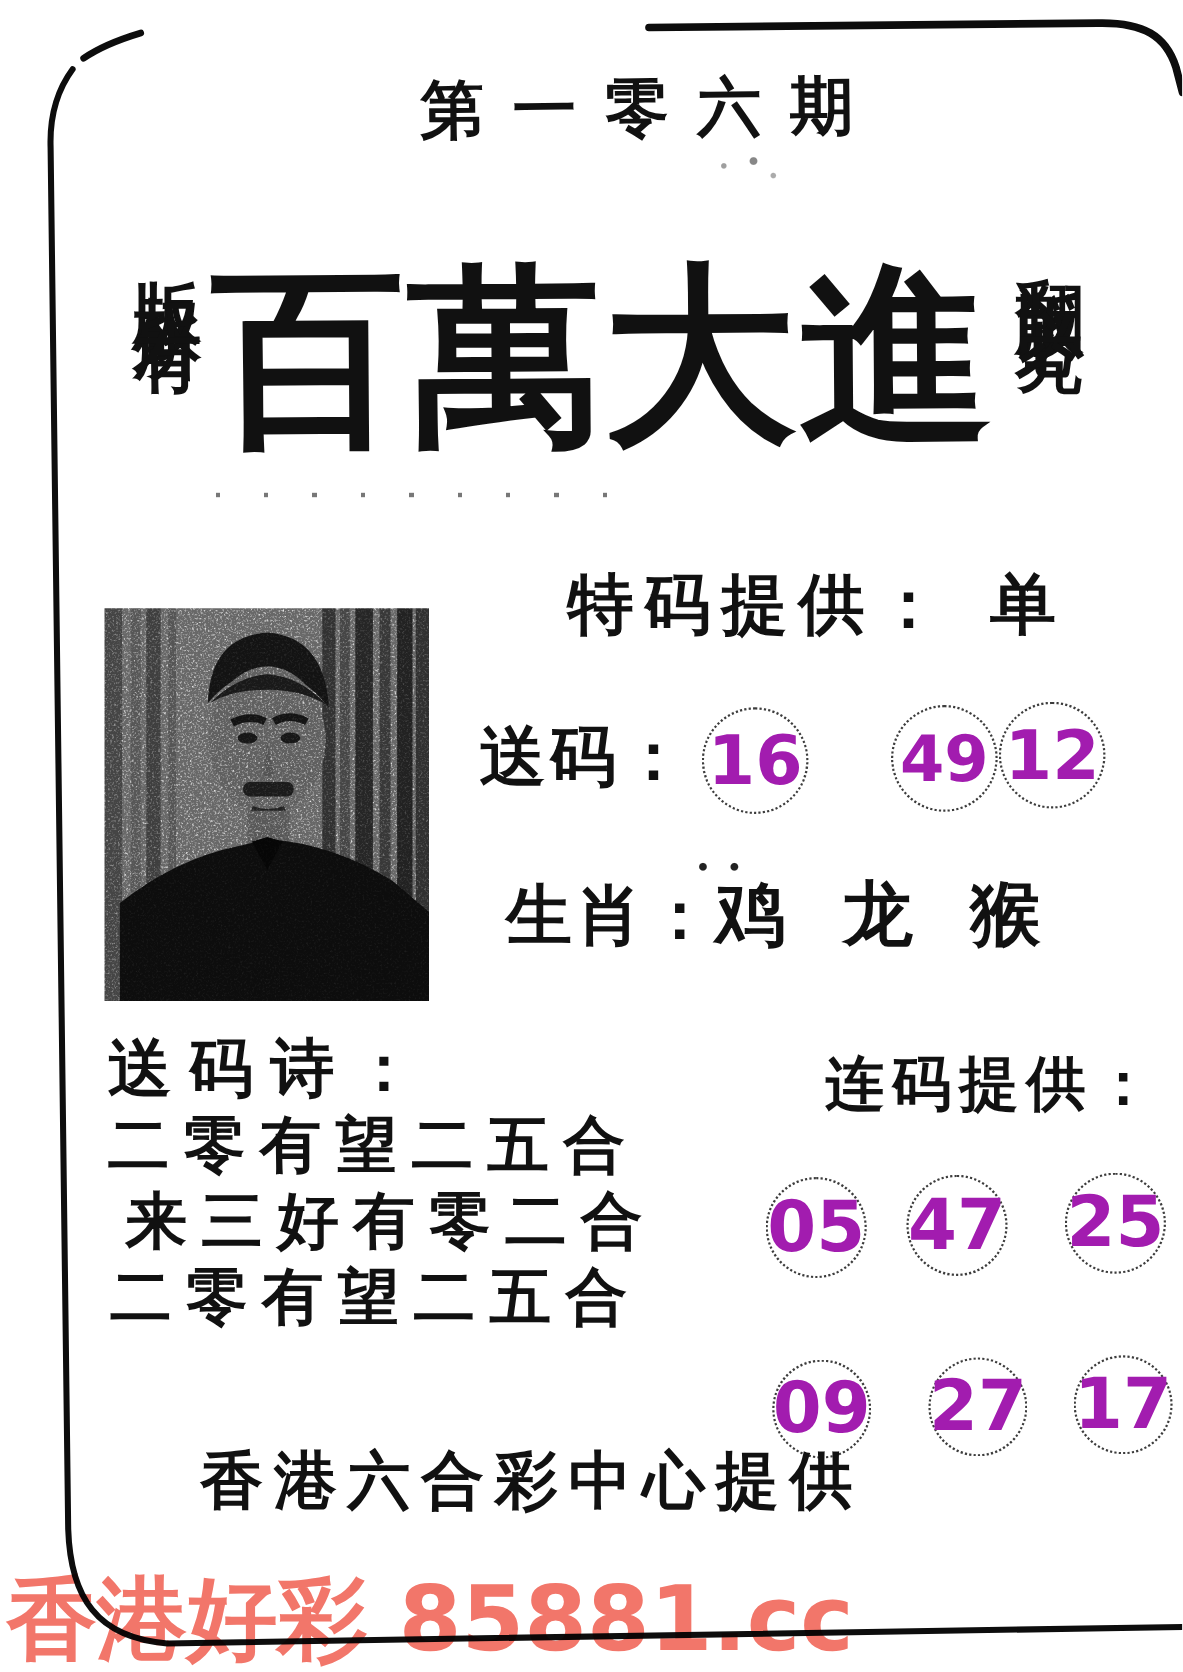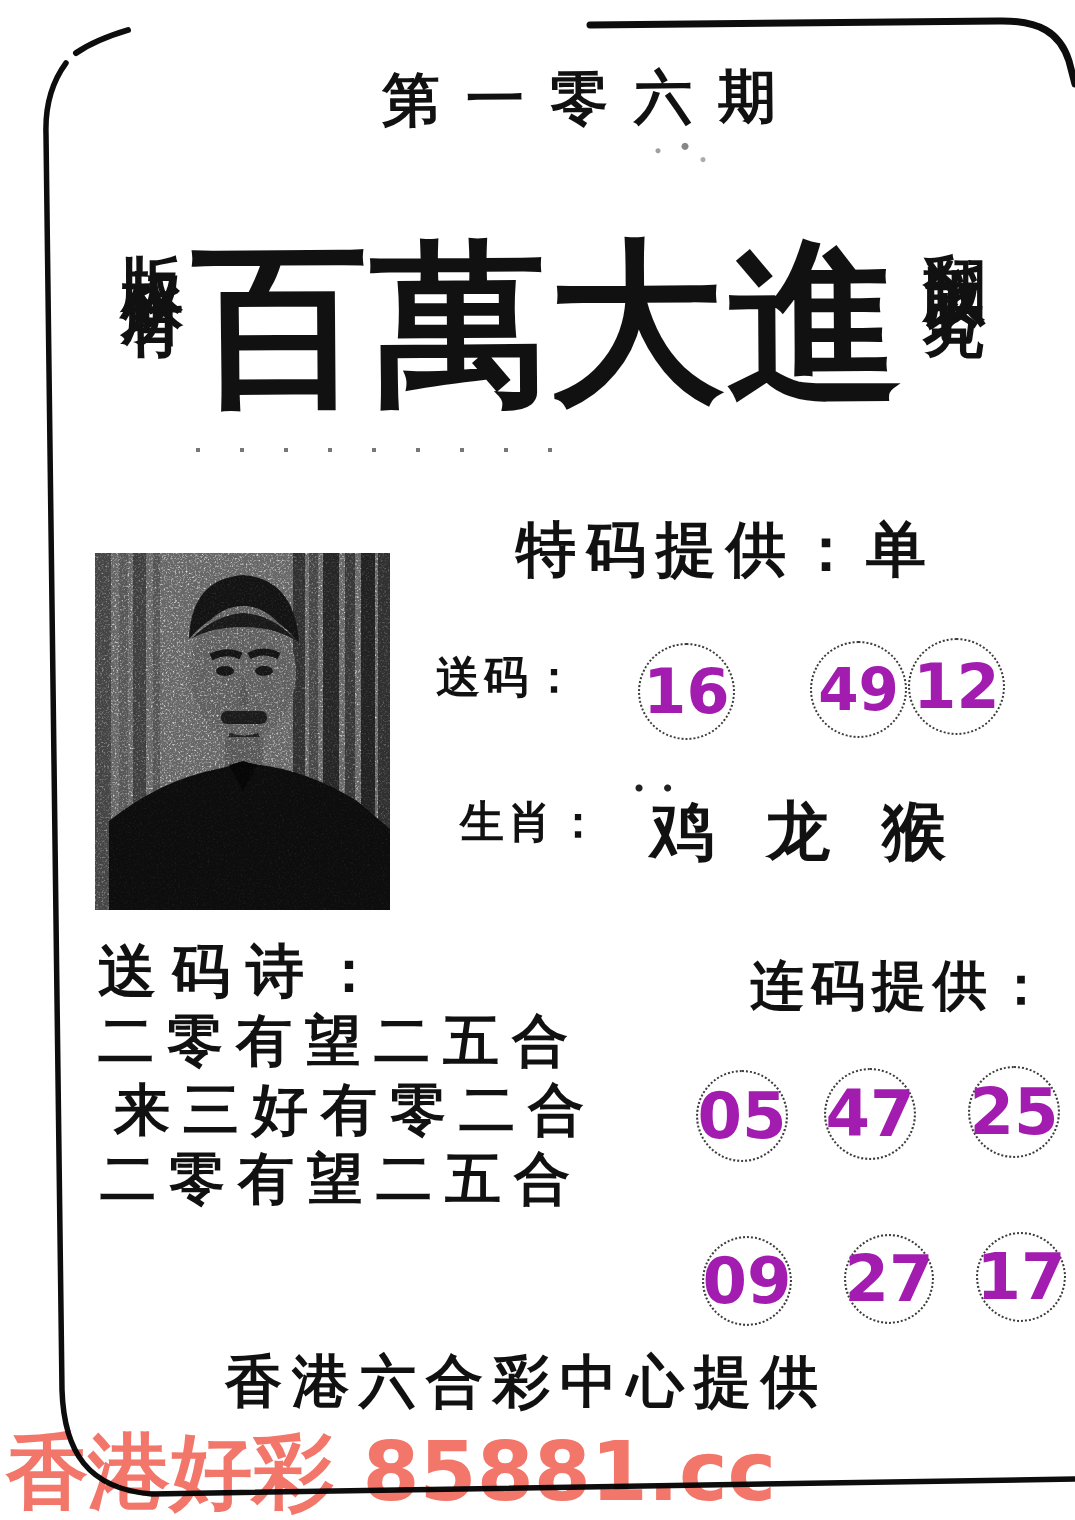--- a/index.html
+++ b/index.html
@@ -44,29 +44,29 @@
     transform:rotate(-0.4deg);
   }
 
   .dot-row{
     left:196px;top:448px;width:380px;height:4px;
     background:repeating-linear-gradient(to right,#4a4a4a 0 4px,transparent 4px 44px);
     opacity:.75;
   }
 
   .special-line{
-    left:516px;top:510px;display:flex;align-items:flex-end;
+    left:516px;top:510px;display:flex;align-items:flex-end;gap:34px;
     font-size:60px;font-weight:bold;white-space:nowrap;
   }
   .special-line .lbl{letter-spacing:10px;}
 
   .portrait{left:95px;top:553px;width:295px;height:357px;}
   .portrait svg{display:block;width:100%;height:100%;}
 
-  .row-label{font-size:44px;font-weight:bold;white-space:nowrap;letter-spacing:4px;}
+  .row-label{font-size:60px;font-weight:bold;white-space:nowrap;letter-spacing:4px;}
   .send-label{left:436px;top:648px;}
   .ball-row .ball,.ball-abs{
     box-sizing:border-box;border:2px dotted #3c3c3c;border-radius:50%;
     display:flex;align-items:center;justify-content:center;
     font-family:"DejaVu Sans","Liberation Sans",sans-serif;
     font-weight:bold;color:#a21caf;
   }
   .b16{left:638px;top:643px;width:97px;height:97px;font-size:62px;}
   .b49{left:764px;top:641px;width:97px;height:97px;font-size:58px;margin-left:46px;}
   .b12{left:908px;top:638px;width:97px;height:97px;font-size:62px;}
@@ -88,21 +88,21 @@
   .pl2{left:100px;top:1142px;}
 
   .lianma-label{left:738px;top:950px;font-size:54px;font-weight:bold;letter-spacing:7px;white-space:nowrap;margin-left:12px;}
   .b05{left:696px;top:1070px;width:92px;height:92px;font-size:64px;}
   .b47{left:824px;top:1068px;width:92px;height:92px;font-size:64px;}
   .b25{left:968px;top:1066px;width:92px;height:92px;font-size:64px;}
   .b09{left:702px;top:1236px;width:90px;height:90px;font-size:64px;}
   .b27{left:844px;top:1234px;width:90px;height:90px;font-size:64px;}
   .b17{left:976px;top:1232px;width:90px;height:90px;font-size:64px;}
 
-  .footer-line{left:182px;top:1344px;font-size:57px;font-weight:bold;letter-spacing:10px;white-space:nowrap;margin-left:43px;}
+  .footer-line{left:182px;top:1308px;font-size:57px;font-weight:bold;letter-spacing:10px;white-space:nowrap;}
 
   .watermark{
     left:6px;top:1418px;z-index:9;
     font-family:"DejaVu Sans","Liberation Sans",sans-serif;
     font-size:82px;font-weight:bold;white-space:nowrap;
     mix-blend-mode:multiply;
   }
 </style>
 </head>
 <body>

